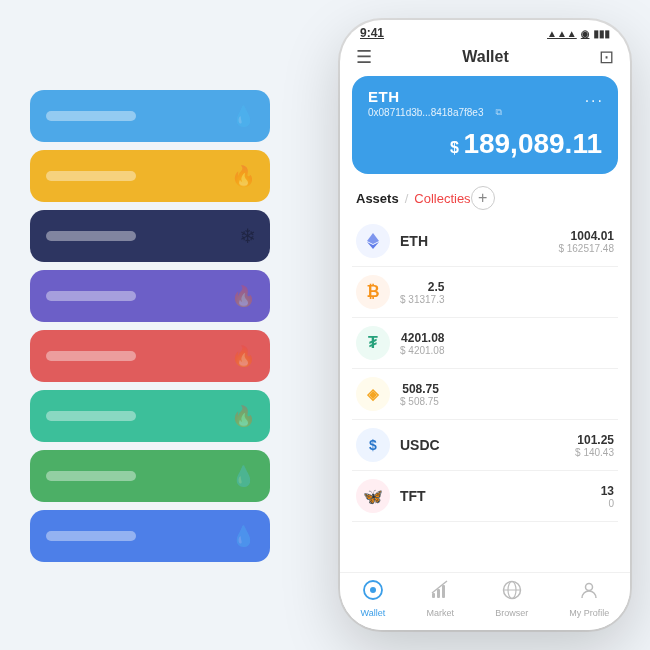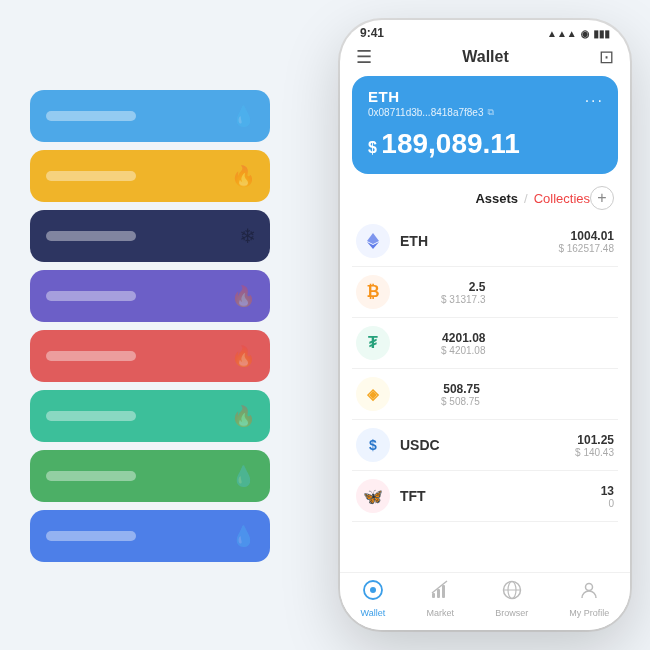--- a/index.html
+++ b/index.html
@@ -86,20 +86,21 @@
     }
 
     .status-bar {
       display: flex;
       justify-content: space-between;
       align-items: center;
       padding: 6px 20px 0;
       font-size: 11px;
       font-weight: 600;
       color: #333;
+      text-decoration: underline;
     }
 
     .status-time {
       font-weight: 700;
       font-size: 12px;
     }
 
     .status-icons {
       display: flex;
       gap: 4px;
@@ -144,42 +145,43 @@
       font-weight: 700;
       letter-spacing: 0.5px;
     }
 
     .eth-card-address {
       font-size: 10px;
       opacity: 0.85;
       margin-top: 2px;
       display: flex;
       align-items: flex-start;
-      gap: 4px;
+      gap: 12px;
     }
 
     .eth-card-amount {
       font-size: 28px;
       font-weight: 700;
+      text-align: right;
       margin-top: 10px;
     }
 
     .eth-card-menu {
       position: absolute;
       top: 12px;
       right: 14px;
       font-size: 16px;
       opacity: 0.9;
       letter-spacing: 2px;
     }
 
     
     .assets-header {
       display: flex;
-      justify-content: flex-end;
+      justify-content: flex-start;
       align-items: center;
       padding: 4px 16px 6px;
     }
 
     .assets-tabs {
       display: flex;
       gap: 6px;
       align-items: center;
     }
 
@@ -252,21 +254,20 @@
     .token-amount-main {
       font-size: 12px;
       font-weight: 600;
       color: #333;
     }
 
     .token-amount-sub {
       font-size: 10px;
       color: #aaa;
       text-align: right;
-      margin-left: 41px;
     }
 
     
     .bottom-nav {
       display: flex;
       justify-content: space-around;
       padding: 6px 0 12px;
       border-top: 1px solid #f0f0f0;
       background: #fff;
     }

